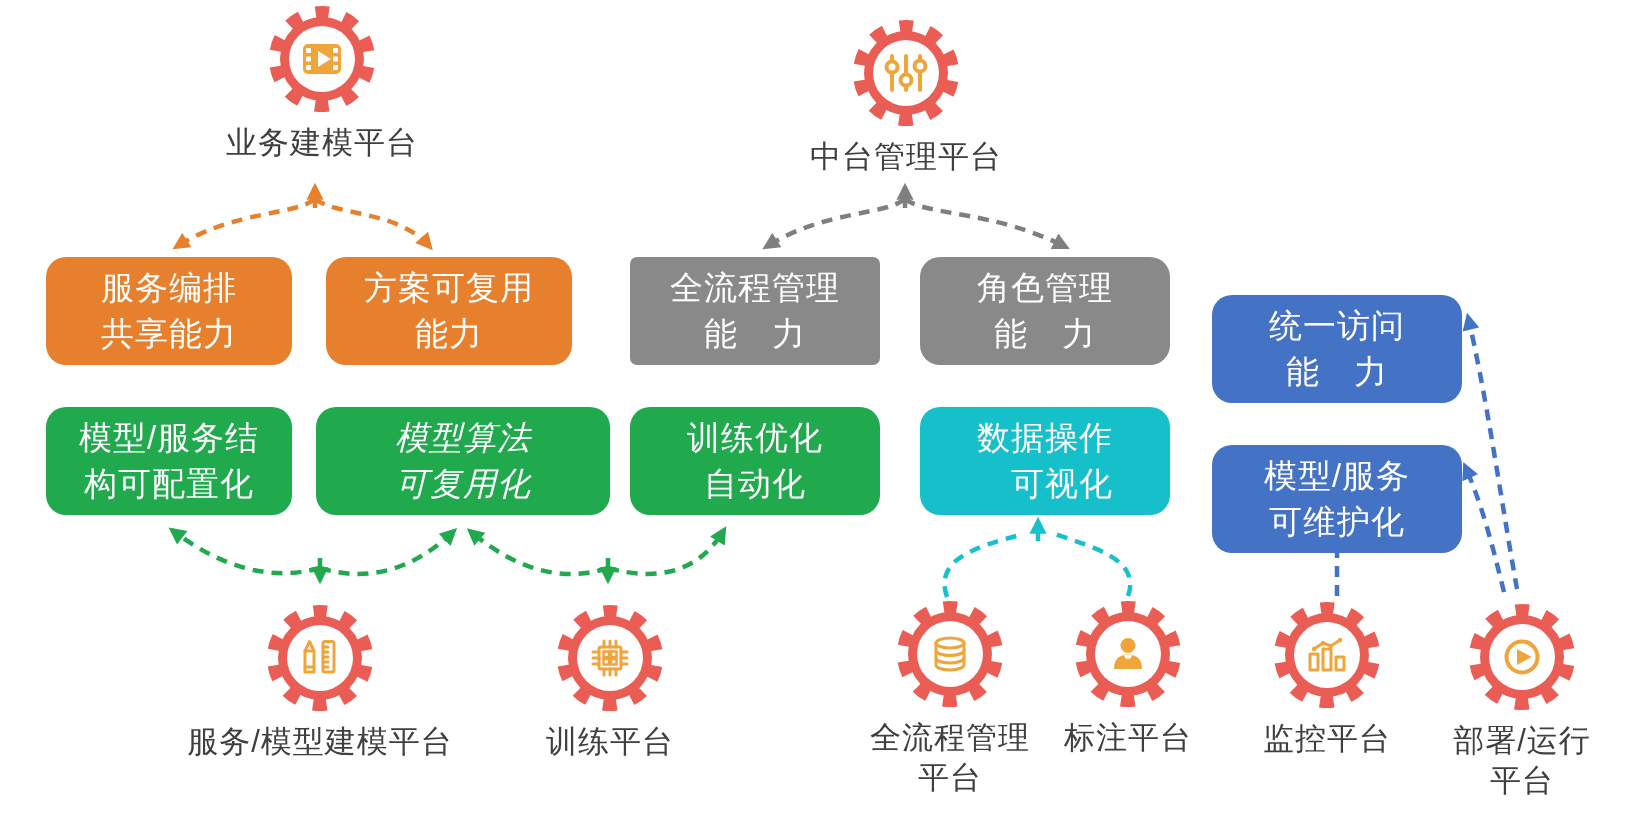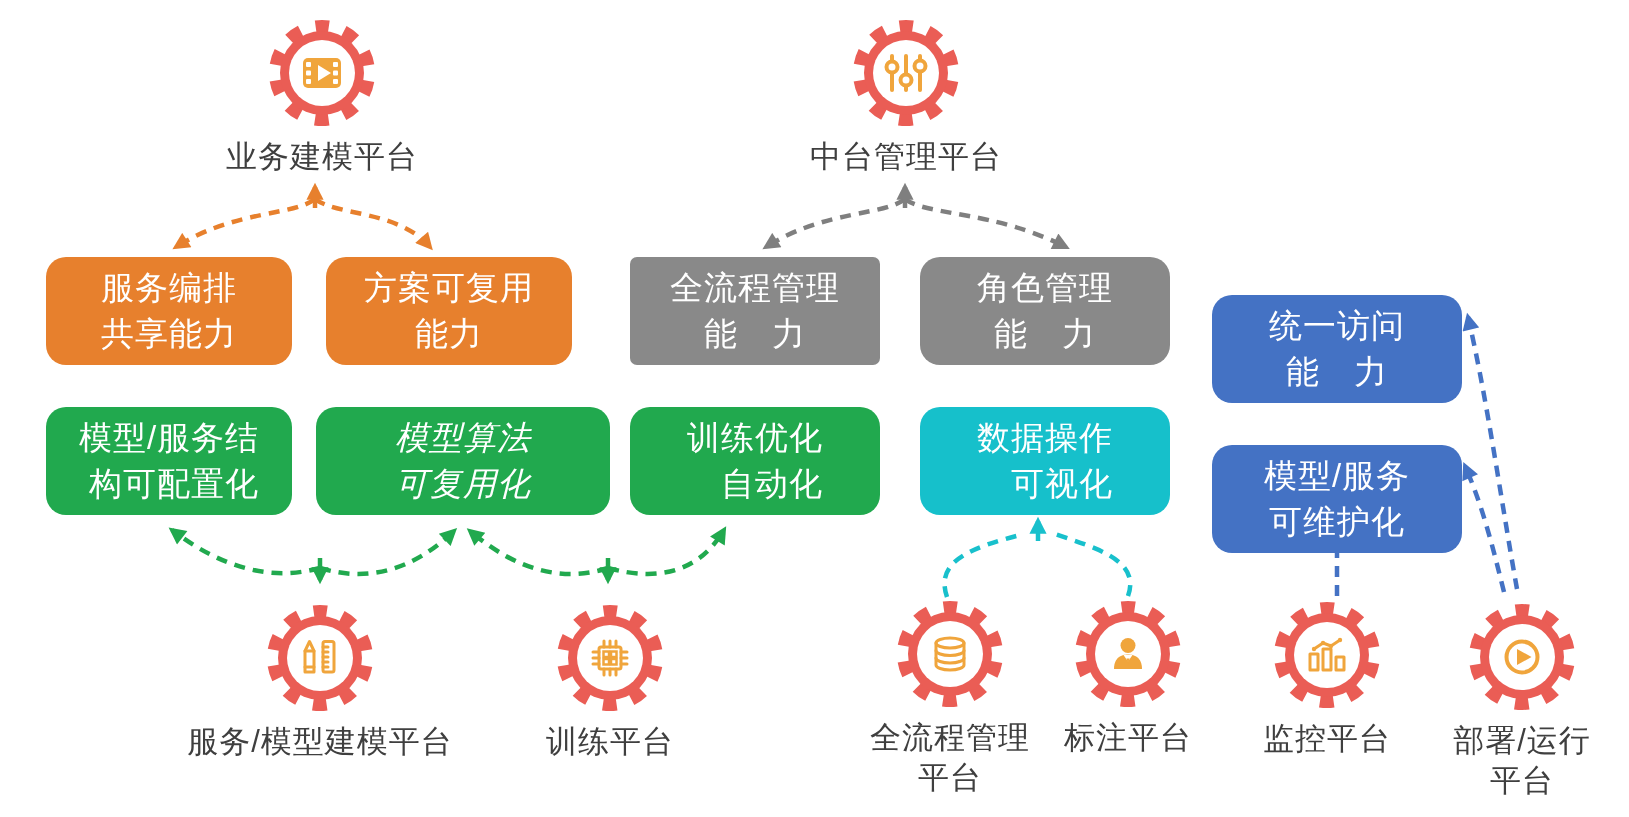--- a/index.html
+++ b/index.html
@@ -10,21 +10,21 @@
   
   .cap{
     position:absolute;height:108px;border-radius:20px;
     display:flex;align-items:center;justify-content:center;text-align:center;
     color:#ffffff;font-size:33px;line-height:1.38;letter-spacing:1px;
     white-space:pre-line;font-weight:400;
   }
   .cap.orange{background:#E7802D;}
   .cap.gray{background:#898989;}
   .cap.blue{background:#4472C4;margin-top:38px;}
-  .cap.green{background:#21A94E;text-align:right;}
+  .cap.green{background:#21A94E;}
   .cap.cyan{background:#16C0CB;text-align:right;}
   
   .platform{
     position:absolute;transform:translateX(-50%);width:330px;
     display:flex;flex-direction:column;align-items:center;
   }
   .plabel{
     margin-top:6px;color:#3F3F3F;font-size:31px;line-height:1.3;
     letter-spacing:1px;text-align:center;white-space:pre-line;
   }
@@ -105,21 +105,21 @@
 构可配置化</div>
   <div class="cap green" style="left:316px;top:407px;width:294px;font-style:italic;">模型算法
 可复用化</div>
   <div class="cap green" style="left:630px;top:407px;width:250px;">训练优化
 自动化</div>
   <div class="cap cyan" style="left:920px;top:407px;width:250px;">数据操作
 可视化</div>
   <div class="cap blue" style="left:1212px;top:407px;width:250px;">模型/服务
 可维护化</div>
 
-  <div class="platform" style="left:322px;top:15px;">
+  <div class="platform" style="left:322px;top:1px;">
     <svg class="gear" width="116" height="116" viewBox="-58 -58 116 116">
       <circle class="teeth" r="46" stroke-dasharray="13.5 15.4" stroke-dashoffset="6.75" transform="rotate(-90)"></circle>
       <circle class="body" r="42"></circle>
         <circle class="hole" r="33"></circle>
       <g>
         <rect x="-19" y="-15" width="38" height="30" rx="5" fill="#F0A53C"></rect>
         <g fill="#ffffff">
           <rect x="-16" y="-11" width="5" height="5" rx="1"></rect>
             <rect x="-16" y="-2.5" width="5" height="5" rx="1"></rect>
             <rect x="-16" y="6" width="5" height="5" rx="1"></rect>

